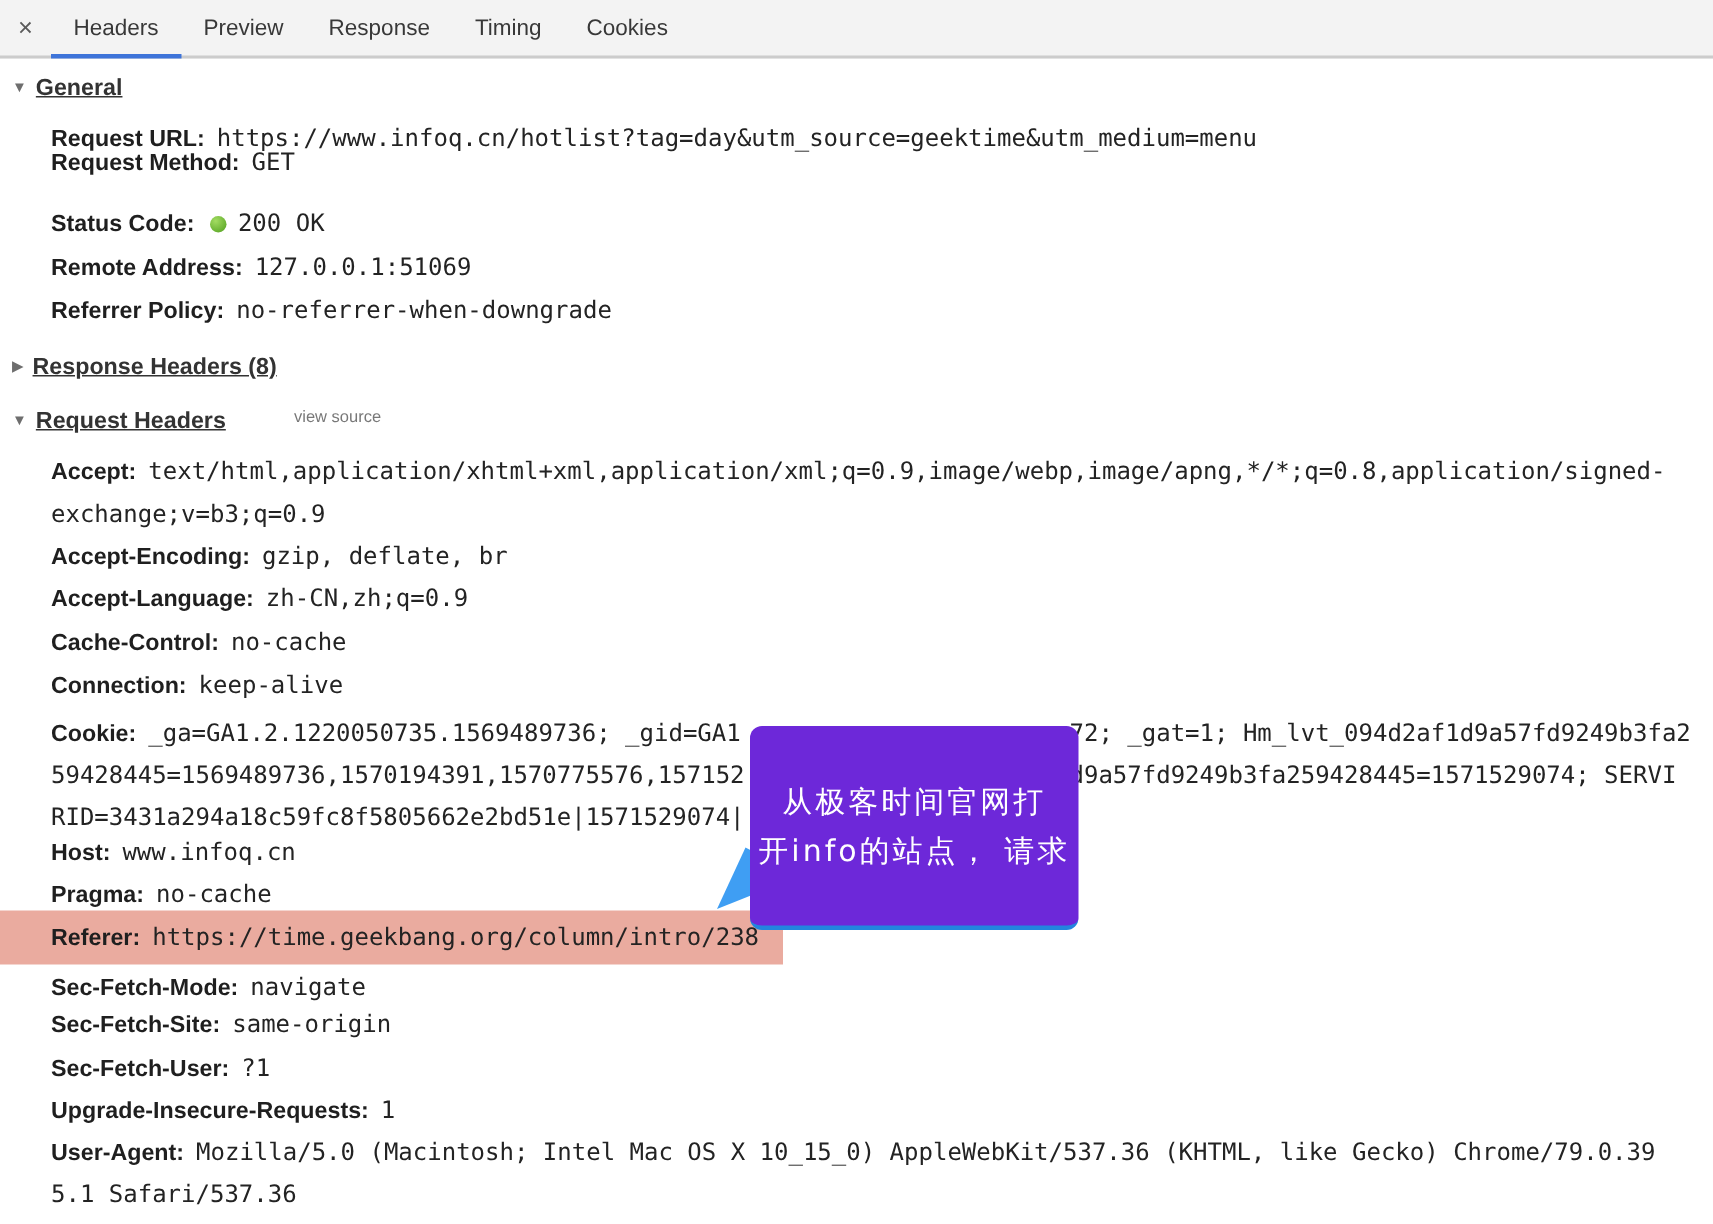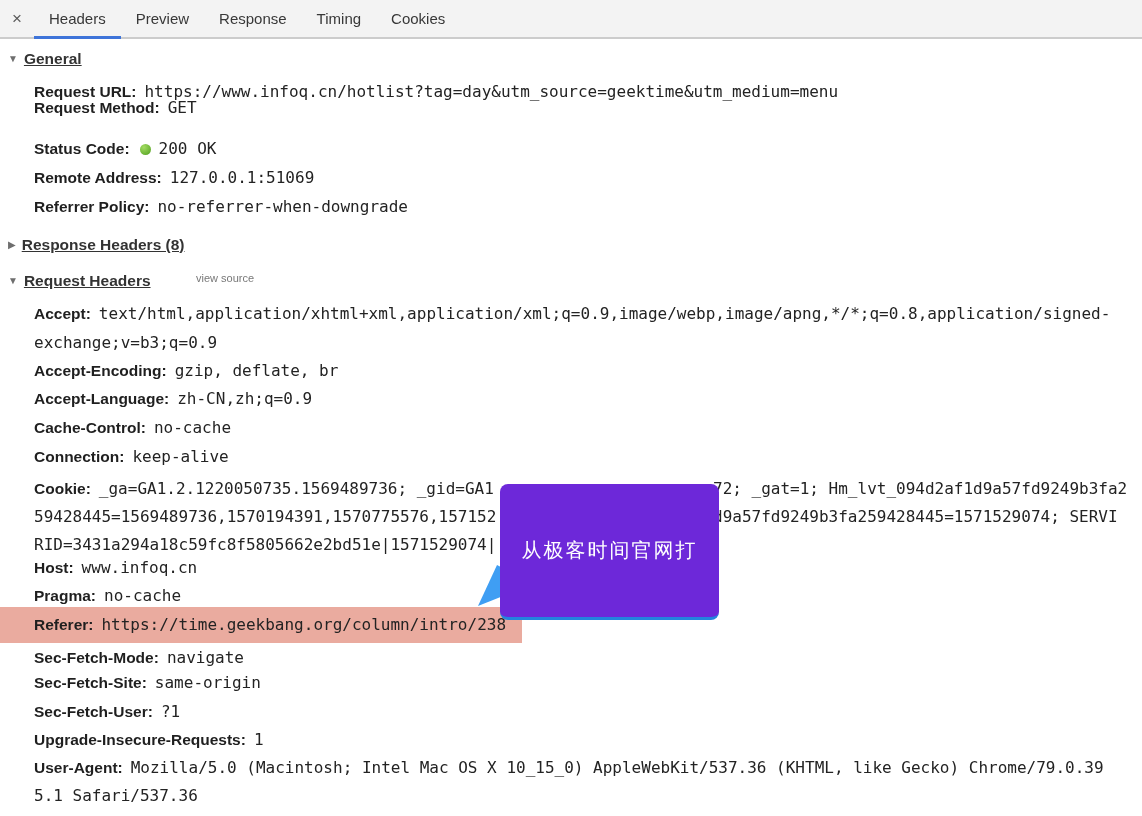--- a/index.html
+++ b/index.html
@@ -108,13 +108,14 @@
 <div class="line" style="top:702px"><b>Sec-Fetch-User:</b><span class="v">?1</span></div>
 <div class="line" style="top:730px"><b>Upgrade-Insecure-Requests:</b><span class="v">1</span></div>
 <div class="line" style="top:758px"><b>User-Agent:</b><span class="v">Mozilla/5.0 (Macintosh; Intel Mac OS X 10_15_0) AppleWebKit/537.36 (KHTML, like Gecko) Chrome/79.0.39</span></div>
 <div class="line" style="top:786px"><span class="v">5.1 Safari/537.36</span></div>
 
 <svg class="callout-tail" viewBox="0 0 80 50">
   <polygon points="27,5 63,24 8,46" fill="#3f9ef3"></polygon>
 </svg>
 <div class="callout">
   <div>从极客时间官网打</div>
+  <div>开info的站点， 请求</div>
 </div>
 
 </body></html>

